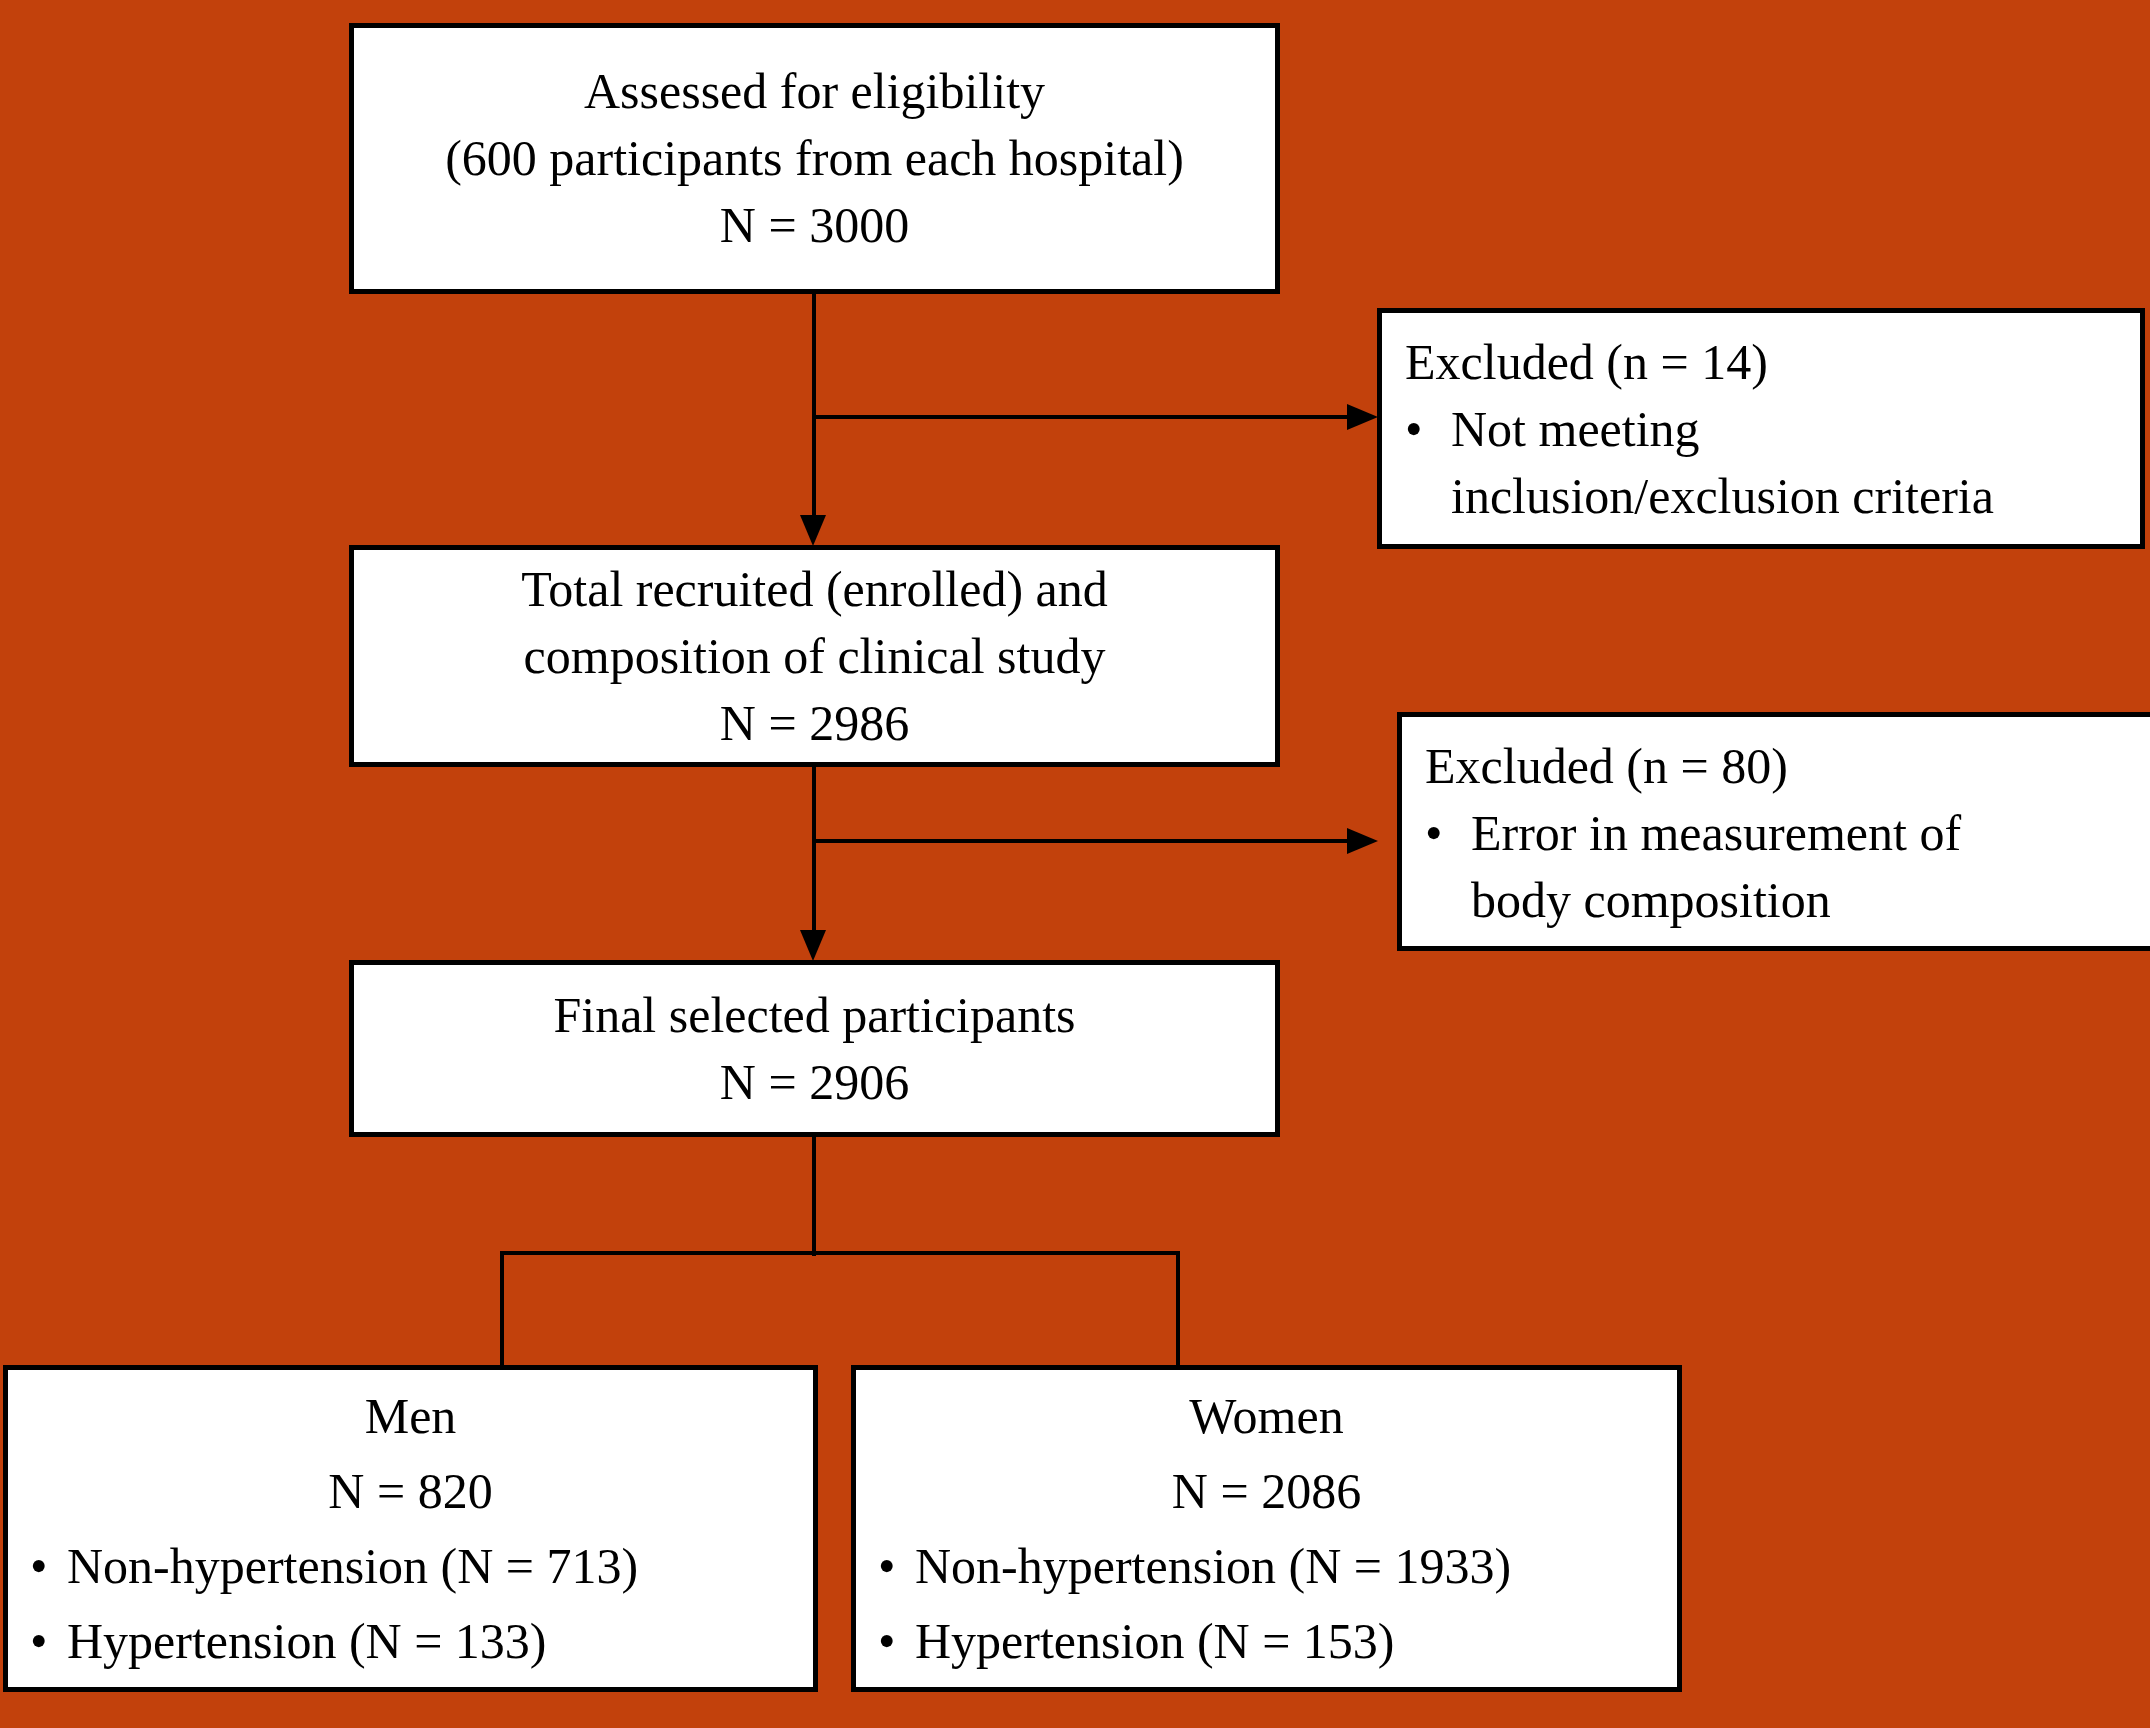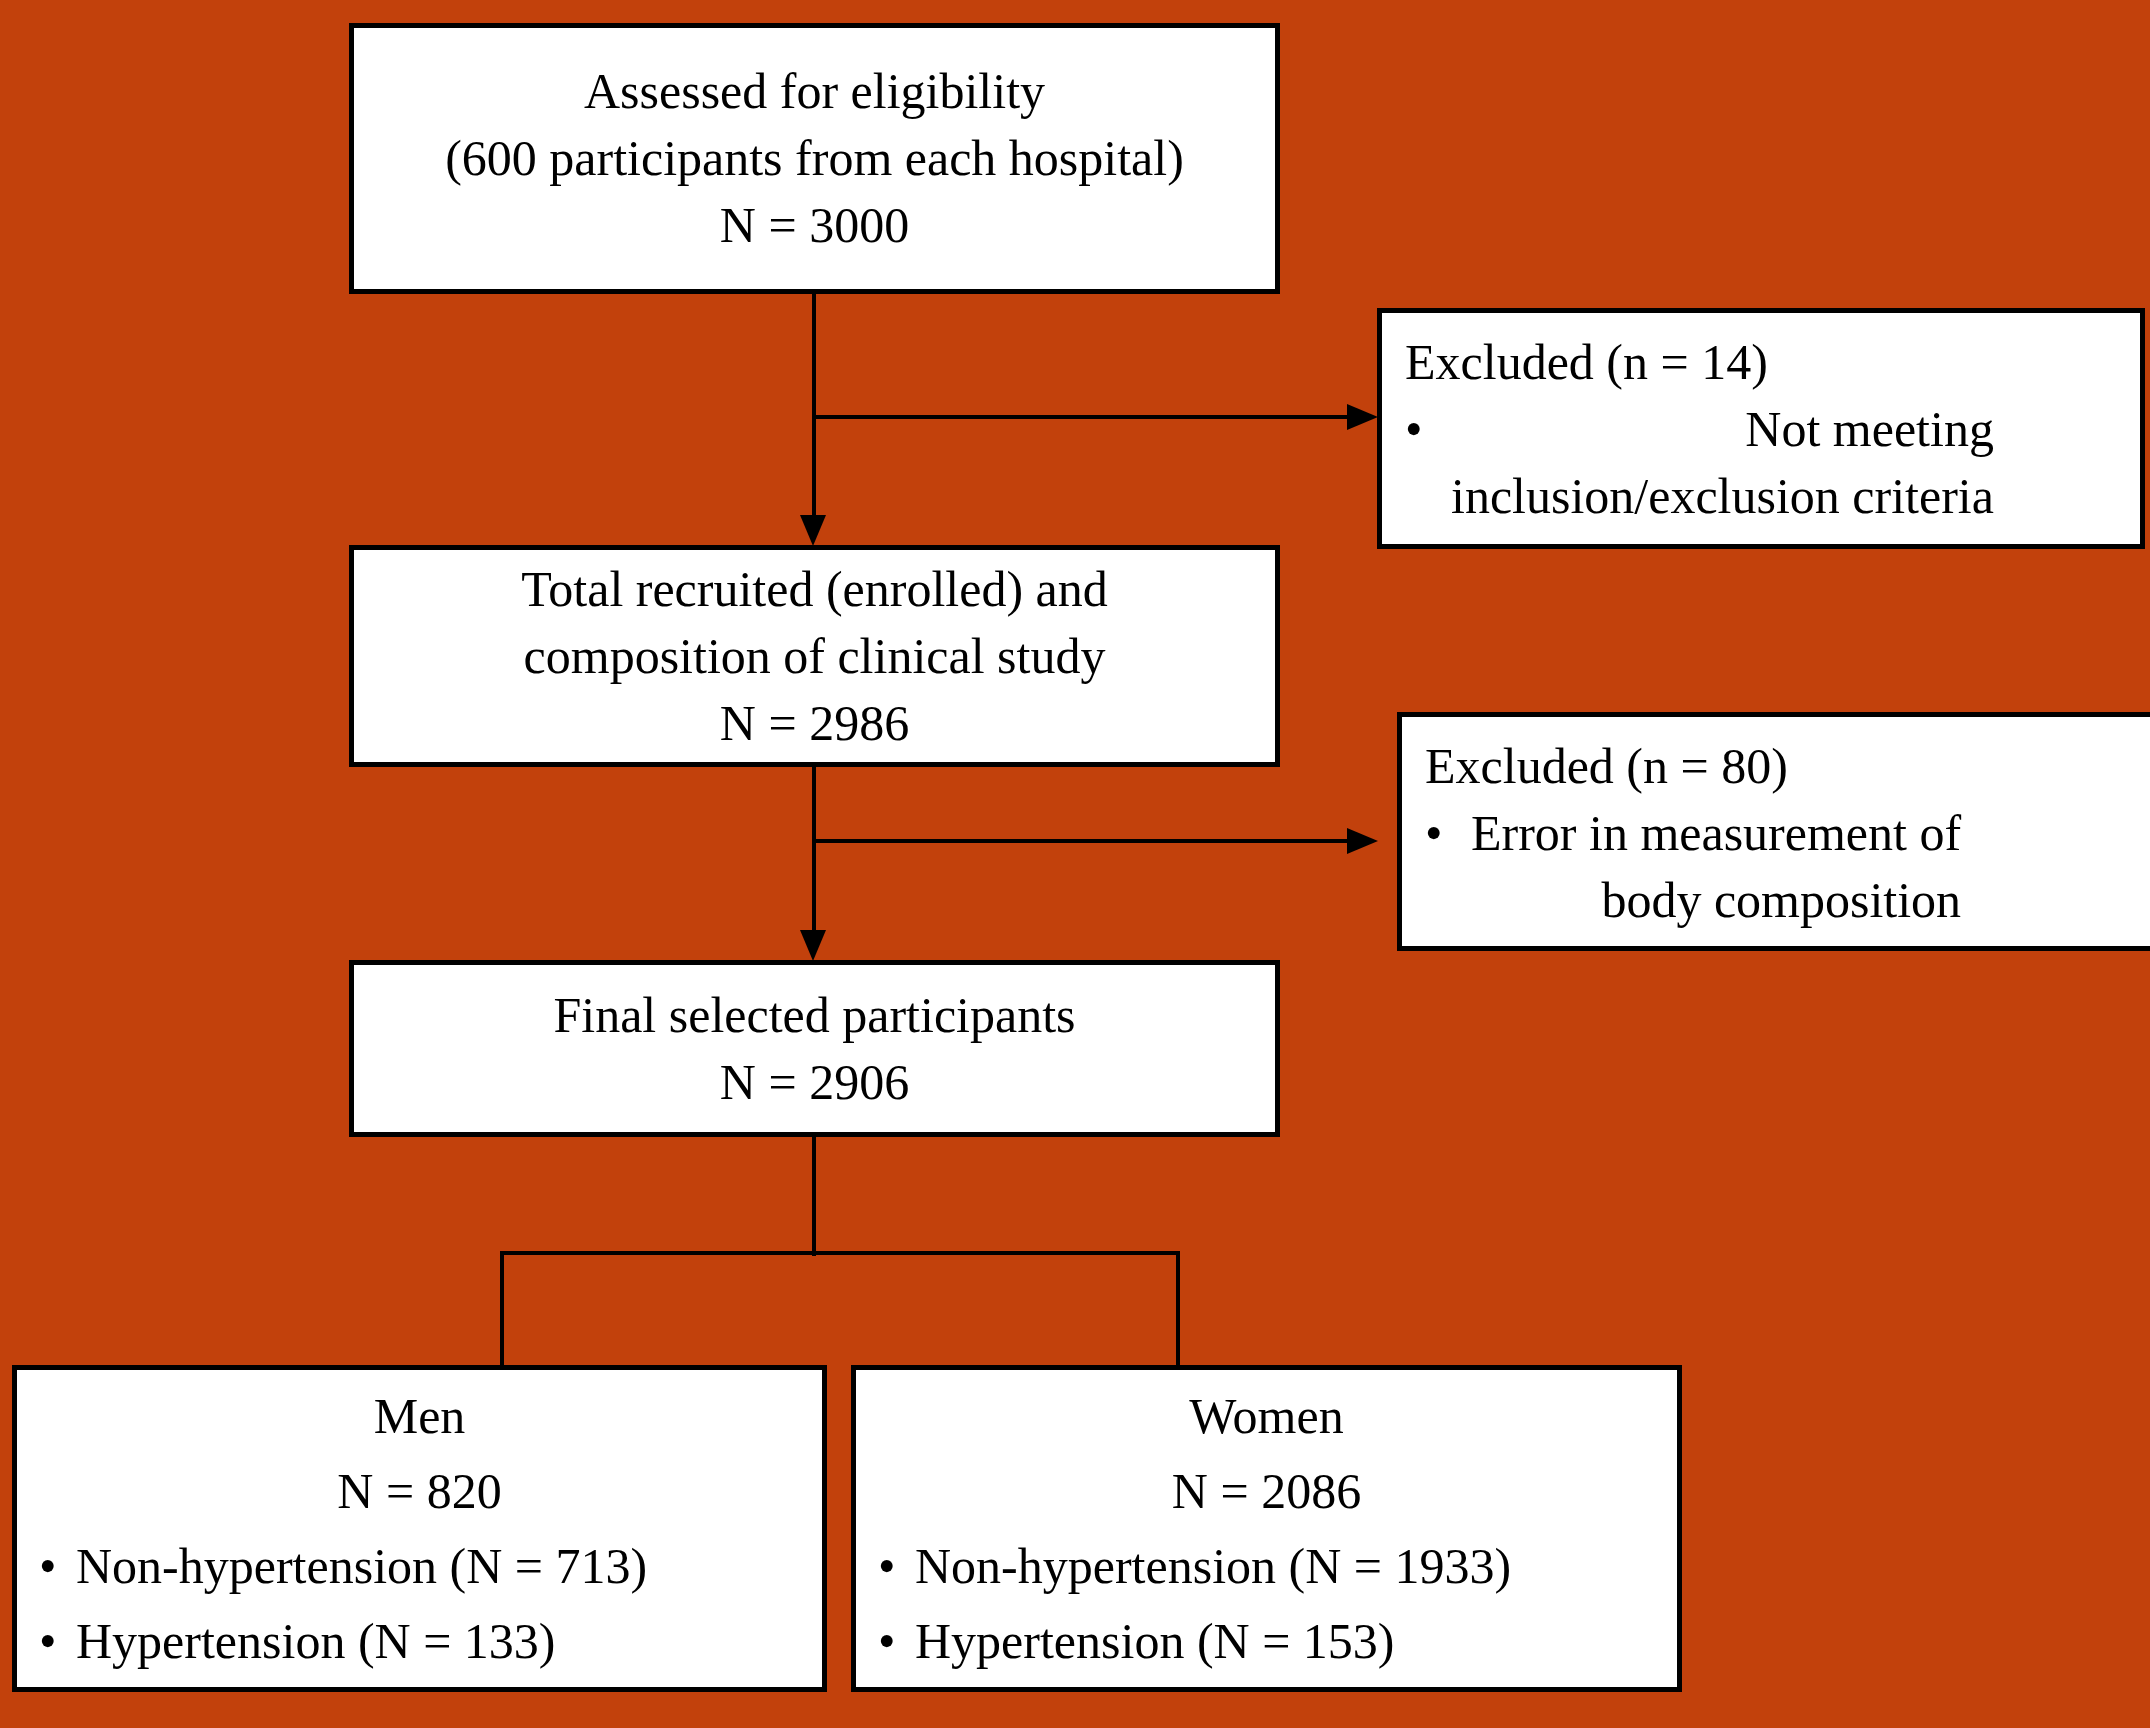--- a/index.html
+++ b/index.html
@@ -40,21 +40,21 @@
     text-align: left;
   }
   .bullet-row {
     display: flex;
     align-items: flex-start;
   }
   .side-box .bullet-marker {
     flex: 0 0 46px;
     width: 46px;
   }
-  .bullet-line { display: block; text-align: right; }
+  .bullet-line { display: block; }
   
   .group-box {
     line-height: 75px;
     padding-top: 9px;
     text-align: center;
   }
   .group-box .bullets {
     text-align: left;
     padding-left: 13px;
   }
@@ -123,21 +123,21 @@
         <span class="bullet-line">body composition</span>
       </span>
     </div>
   </div>
 
   <div class="box center-box" style="left:349px; top:960px; width:931px; height:177px;text-align:right;">
     <div>Final selected participants</div>
     <div>N = 2906</div>
   </div>
 
-  <div class="box group-box" style="left:12px; top:1365px; width:815px; height:327px;">
+  <div class="box group-box" style="left:3px; top:1365px; width:815px; height:327px;">
     <div>Men</div>
     <div>N = 820</div>
     <div class="bullets">
       <div class="bullet-row">
         <span class="bullet-marker">•</span>
         <span>Non-hypertension (N = 713)</span>
       </div>
       <div class="bullet-row">
         <span class="bullet-marker">•</span>
         <span>Hypertension (N = 133)</span>

